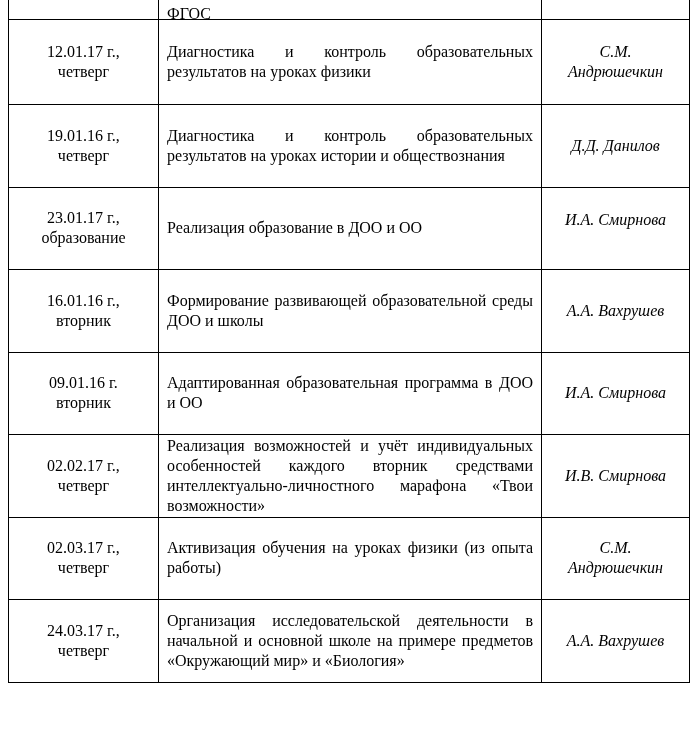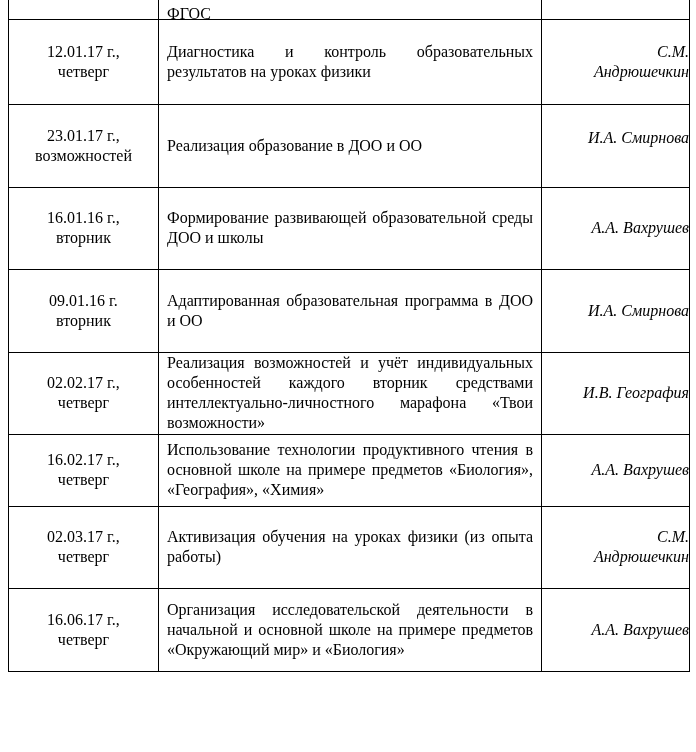--- a/index.html
+++ b/index.html
@@ -46,21 +46,21 @@
   td.date {
     text-align: center;
   }
   td.topic {
     text-align: justify;
     text-align-last: left;
     padding-left: 8px !important;
     padding-right: 8px !important;
   }
   td.author {
-    text-align: right;
+    text-align: center;
     font-style: italic;
   }
   td.author.shift-up span { position: relative; top: -8px; }
   .lines span { display: block; }
   .clipped-header {
     position: absolute;
     left: 167px;
     top: -12px;
     font-size: 16px;
     line-height: 20px;
@@ -102,25 +102,37 @@
         </td>
         <td class="topic">
           <span>Диагностика и контроль образовательных результатов на уроках физики</span>
         </td>
         <td class="author lines">
           <span>С.М.</span>
           <span>Андрюшечкин</span>
         </td>
       </tr>
 
+      <tr class="r-std">
+        <td class="date lines">
+          <span>19.01.16 г.,</span>
+          <span>четверг</span>
+        </td>
+        <td class="topic">
+          <span>Диагностика и контроль образовательных результатов на уроках истории и обществознания</span>
+        </td>
+        <td class="author">
+          <span>Д.Д. Данилов</span>
+        </td>
+      </tr>
 
       <tr class="r-std">
         <td class="date lines">
           <span>23.01.17 г.,</span>
-          <span>возможностей</span>
+          <span>образование</span>
         </td>
         <td class="topic">
           <span>Реализация образование в ДОО и ОО</span>
         </td>
         <td class="author shift-up">
           <span>И.А. Смирнова</span>
         </td>
       </tr>
 
       <tr class="r-std">
@@ -151,54 +163,42 @@
 
       <tr class="r-std">
         <td class="date lines">
           <span>02.02.17 г.,</span>
           <span>четверг</span>
         </td>
         <td class="topic">
           <span>Реализация возможностей и учёт индивидуальных особенностей каждого вторник средствами интеллектуально-личностного марафона «Твои возможности»</span>
         </td>
         <td class="author">
-          <span>И.В. География</span>
-        </td>
-      </tr>
-
-      <tr class="r-short">
-        <td class="date lines">
-          <span>16.02.17 г.,</span>
-          <span>четверг</span>
-        </td>
-        <td class="topic">
-          <span>Использование технологии продуктивного чтения в основной школе на примере предметов «Биология», «География», «Химия»</span>
-        </td>
-        <td class="author">
-          <span>А.А. Вахрушев</span>
-        </td>
-      </tr>
+          <span>И.В. Смирнова</span>
+        </td>
+      </tr>
+
 
       <tr class="r-std">
         <td class="date lines">
           <span>02.03.17 г.,</span>
           <span>четверг</span>
         </td>
         <td class="topic">
           <span>Активизация обучения на уроках физики (из опыта работы)</span>
         </td>
         <td class="author lines">
           <span>С.М.</span>
           <span>Андрюшечкин</span>
         </td>
       </tr>
 
       <tr class="r-std">
         <td class="date lines">
-          <span>16.06.17 г.,</span>
+          <span>24.03.17 г.,</span>
           <span>четверг</span>
         </td>
         <td class="topic">
           <span>Организация исследовательской деятельности в начальной и основной школе на примере предметов «Окружающий мир» и «Биология»</span>
         </td>
         <td class="author">
           <span>А.А. Вахрушев</span>
         </td>
       </tr>
     </tbody>

